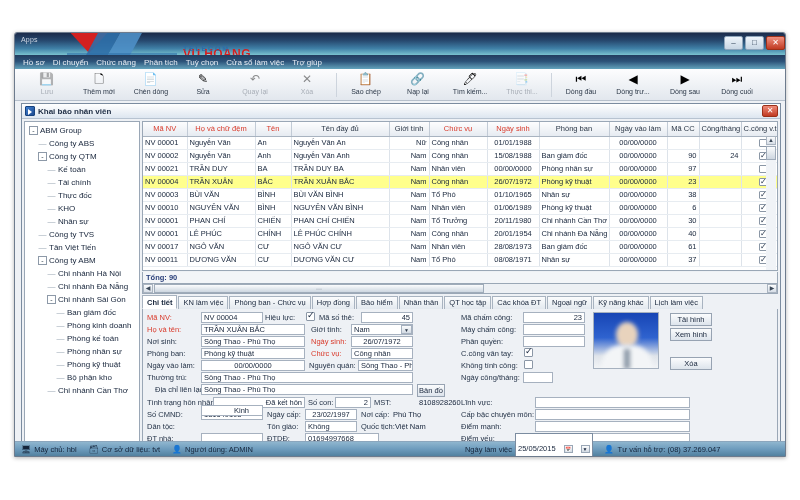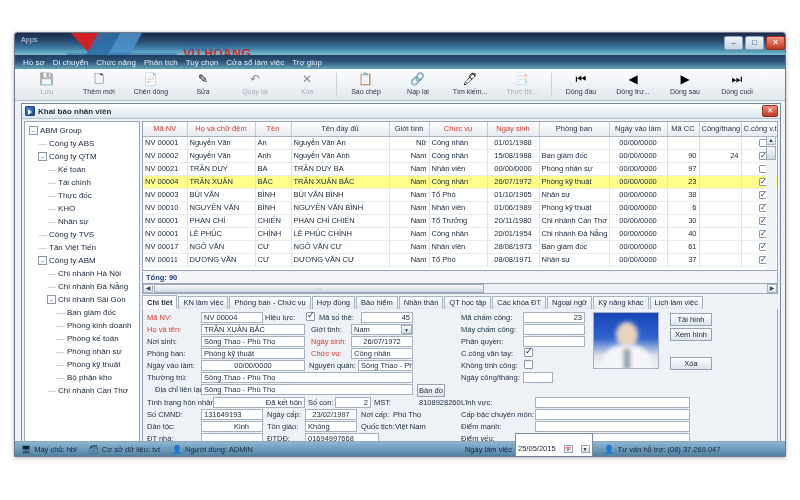--- a/index.html
+++ b/index.html
@@ -760,21 +760,21 @@
           <span class="plain" style="left:248px; top:89px;margin-left:28px;">8108928260</span>
 
           <span class="lbl" style="left:4px; top:101px;">Số CMND:</span>
           <span class="fld" style="left:58px; top:100px; width:62px;">131649193</span>
           <span class="lbl" style="left:124px; top:101px;">Ngày cấp:</span>
           <span class="fld ctr" style="left:162px; top:100px; width:52px;">23/02/1997</span>
           <span class="lbl" style="left:218px; top:101px;">Nơi cấp:</span>
           <span class="plain" style="left:250px; top:101px;">Phú Thọ</span>
 
           <span class="lbl" style="left:4px; top:113px;">Dân tộc:</span>
-          <span class="fld" style="left:58px; top:112px; width:62px;padding-left:32px;">Kinh</span>
+          <span class="fld" style="left:58px; top:96px; width:62px;padding-left:32px;">Kinh</span>
           <span class="lbl" style="left:124px; top:113px;">Tôn giáo:</span>
           <span class="fld" style="left:162px; top:112px; width:52px;">Không</span>
           <span class="lbl" style="left:218px; top:113px;">Quốc tịch:</span>
           <span class="plain" style="left:252px; top:113px;">Việt Nam</span>
 
           <span class="lbl" style="left:4px; top:125px;">ĐT nhà:</span>
           <span class="fld" style="left:58px; top:124px; width:62px;"></span>
           <span class="lbl" style="left:124px; top:125px;">ĐTDĐ:</span>
           <span class="fld" style="left:162px; top:124px; width:74px;">01694997668</span>
 

